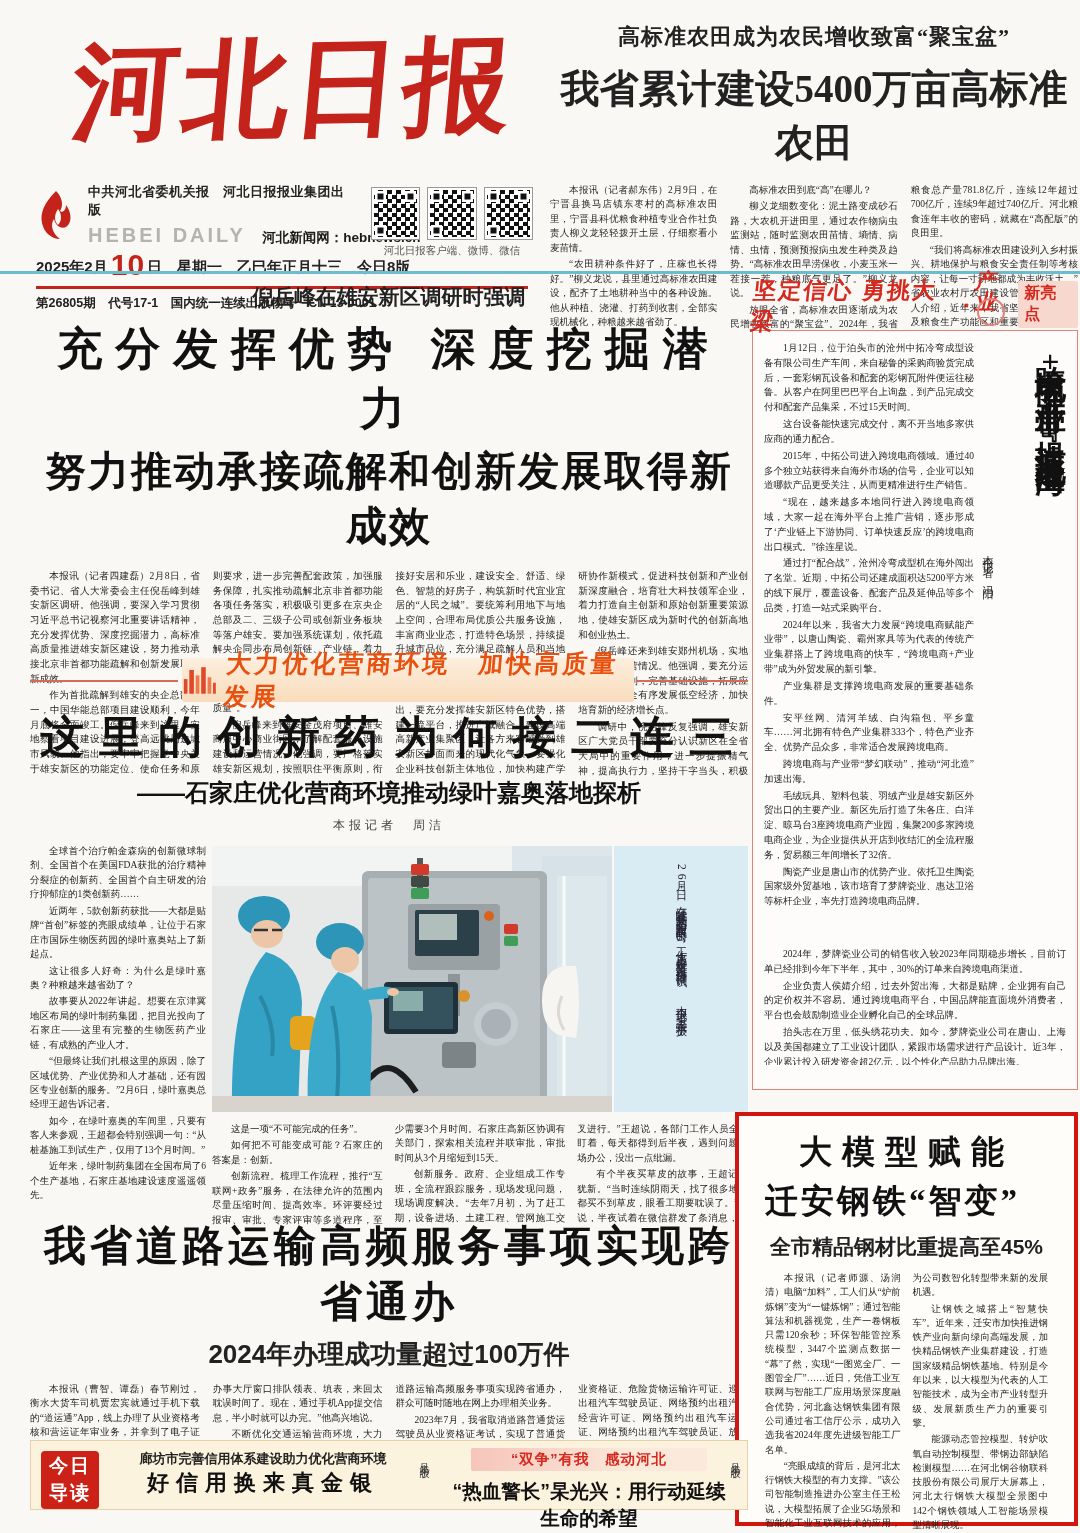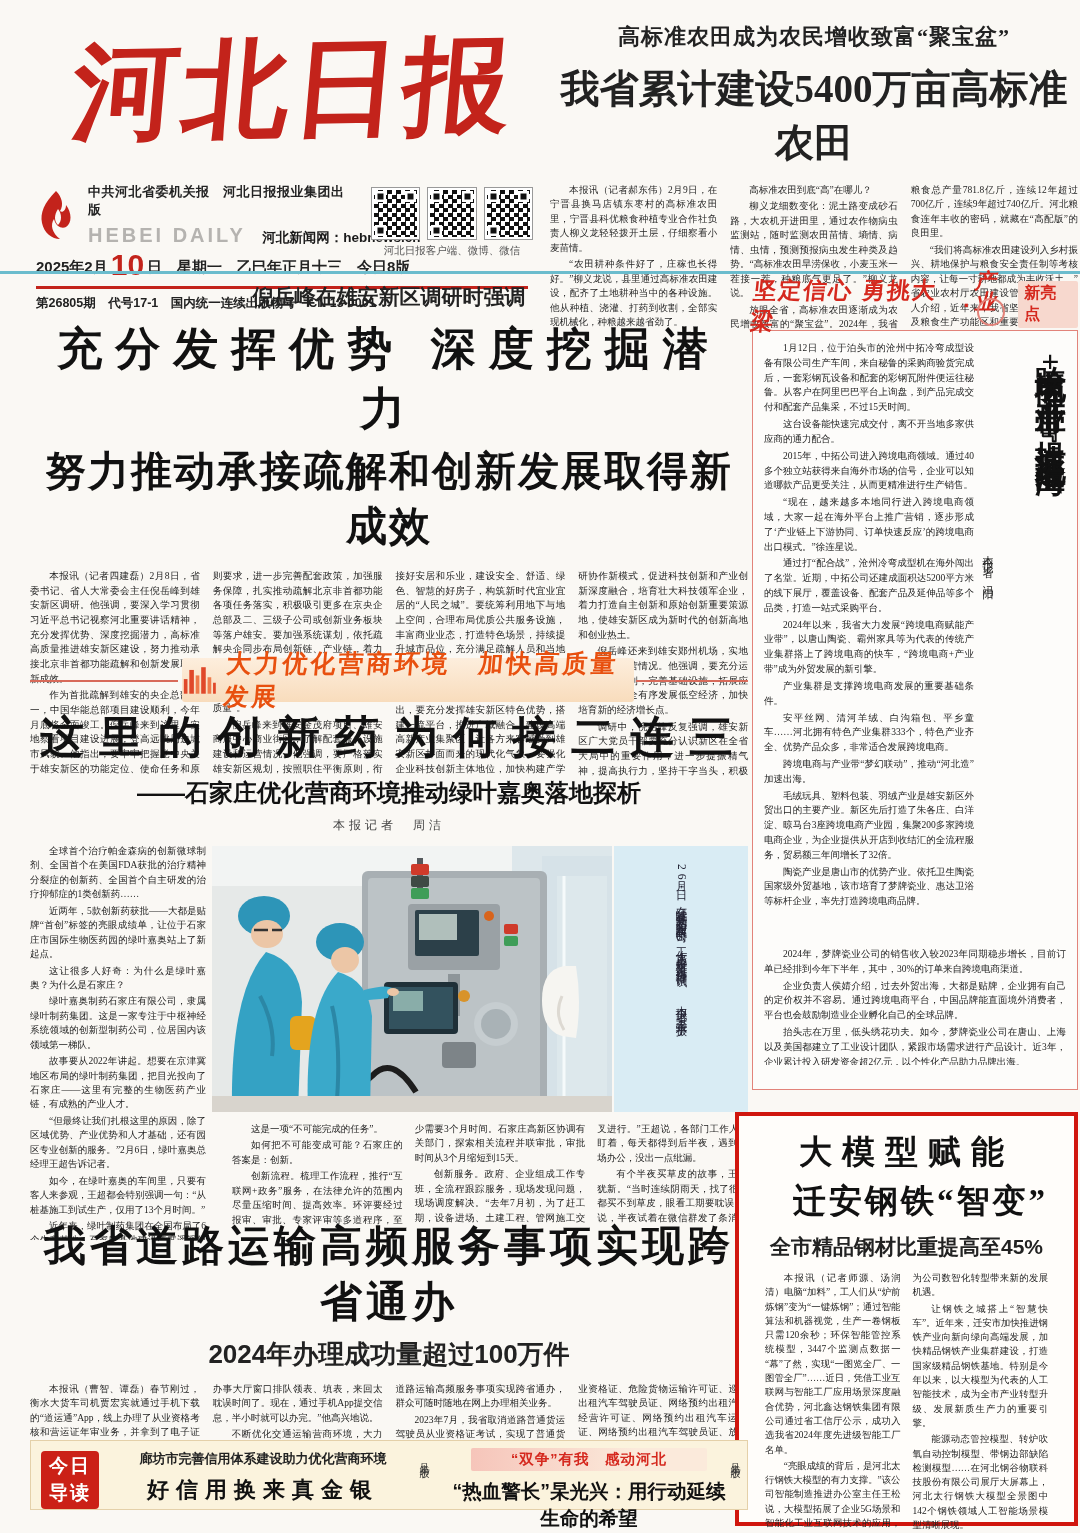--- a/index.html
+++ b/index.html
@@ -75,42 +75,42 @@
   .dr-by{font-size:12px;text-align:center;margin-top:8px;color:#444;letter-spacing:4px;}
   .dr-region{position:relative;margin-top:10px;height:396px;}
   .dr-left{position:absolute;left:0;top:0;width:176px;height:396px;font-size:9.5px;line-height:1.52;overflow:hidden;}
   .dr-photo{position:absolute;left:182px;top:2px;width:400px;height:266px;background:#dfe3e2;}
   .dr-cap{position:absolute;left:584px;top:2px;width:134px;height:266px;background:#d9ecf4;box-sizing:border-box;
           padding:18px 12px;display:flex;justify-content:center;}
   .dr-cap-inner{writing-mode:vertical-rl;font-family:"Liberation Serif","DejaVu Serif",serif;
                 font-size:11.5px;line-height:2.0;color:#223;letter-spacing:2px;}
   .dr-credit{margin-top:10px;}
   .dr-bottom{position:absolute;left:182px;top:278px;width:536px;height:116px;column-count:3;column-gap:12px;
-             font-size:9.5px;line-height:1.52;margin-left:20px;}
+             font-size:9.5px;line-height:1.52;}
   
   .transport{position:absolute;left:30px;top:1218px;width:718px;}
   .tr-head{font-size:42px;font-weight:800;text-align:center;letter-spacing:4px;color:#111;}
   .tr-sub{font-size:26px;font-weight:600;text-align:center;margin-top:7px;font-family:"Liberation Sans","DejaVu Sans",sans-serif;}
   .tr-body{margin-top:10px;height:108px;column-count:4;column-gap:13px;font-size:9.5px;line-height:1.5;}
   
   .steel{position:absolute;left:735px;top:1112px;width:343px;height:414px;box-sizing:border-box;
          border:4px solid #d0160e;background:#fffdfa;padding:14px 26px;}
   .st-h1{font-size:33px;font-weight:800;text-align:center;letter-spacing:10px;color:#111;}
-  .st-h2{font-size:33px;font-weight:800;text-align:right;letter-spacing:3px;margin-top:4px;color:#111;}
+  .st-h2{font-size:33px;font-weight:800;text-align:left;letter-spacing:3px;margin-top:4px;color:#111;}
   .st-sub{font-size:21px;font-weight:700;text-align:center;margin-top:9px;font-family:"Liberation Sans","DejaVu Sans",sans-serif;}
   .st-body{margin-top:10px;height:262px;column-count:2;column-gap:12px;font-size:9.4px;line-height:1.52;}
   
   .guide{position:absolute;left:30px;top:1440px;width:718px;height:70px;background:#fbf3dd;
          border:1px solid #e4d0a9;box-sizing:border-box;}
   .g-badge{position:absolute;left:10px;top:10px;width:58px;height:58px;background:#cb2117;border-radius:4px;
            color:#fff;font-weight:800;font-size:19px;line-height:1.4;display:flex;flex-direction:column;
            align-items:center;justify-content:center;letter-spacing:2px;}
   .g-item1{position:absolute;left:84px;top:9px;width:296px;text-align:center;}
   .g1-kick{font-size:13px;font-weight:700;color:#222;}
-  .g1-head{font-size:22px;font-weight:800;letter-spacing:7px;margin-top:7px;color:#111;}
+  .g1-head{font-size:22px;font-weight:800;letter-spacing:7px;color:#111;}
   .g-note{position:absolute;writing-mode:vertical-rl;font-size:10px;color:#333;letter-spacing:2px;top:14px;}
   .g-note.n1{left:386px;} .g-note.n2{right:5px;}
   .g-item2{position:absolute;left:420px;top:7px;width:276px;text-align:center;}
   .g2-banner{width:236px;height:23px;margin:0 auto;background:linear-gradient(90deg,#f6c5ba,#fbeadb 70%);
              display:flex;align-items:center;justify-content:center;border-radius:2px;}
   .g2-banner span{font-size:14.5px;font-weight:900;color:#d5281e;letter-spacing:1px;}
   .g2-head{font-size:19.5px;font-weight:800;margin-top:7px;color:#111;letter-spacing:0px;}
 </style>
 </head>
 <body>
@@ -244,22 +244,21 @@
   </div>
 
   <div class="drug">
     <div class="dr-head serif">这里的创新药为何接二连三</div>
     <div class="dr-sub">——石家庄优化营商环境推动绿叶嘉奥落地探析</div>
     <div class="dr-by serif">本报记者　周洁</div>
     <div class="dr-region">
       <div class="dr-left serif">
           <p class="para">全球首个治疗帕金森病的创新微球制剂、全国首个在美国FDA获批的治疗精神分裂症的创新药、全国首个自主研发的治疗抑郁症的1类创新药……</p>
           <p class="para">近两年，5款创新药获批——大都是贴牌“首创”标签的亮眼成绩单，让位于石家庄市国际生物医药园的绿叶嘉奥站上了新起点。</p>
-          <p class="para">这让很多人好奇：为什么是绿叶嘉奥？为什么是石家庄？</p>
-          <p class="para">绿叶嘉奥制药石家庄有限公司，隶属绿叶制药集团。这是一家专注于中枢神经系统领域的创新型制药公司，位居国内该领域第一梯队。</p>
+          <p class="para">这让很多人好奇：为什么是绿叶嘉奥？种粮越来越省劲了？</p>
           <p class="para">故事要从2022年讲起。想要在京津冀地区布局的绿叶制药集团，把目光投向了石家庄——这里有完整的生物医药产业链，有成熟的产业人才。</p>
           <p class="para">“但最终让我们扎根这里的原因，除了区域优势、产业优势和人才基础，还有园区专业创新的服务。”2月6日，绿叶嘉奥总经理王超告诉记者。</p>
           <p class="para">如今，在绿叶嘉奥的车间里，只要有客人来参观，王超都会特别强调一句：“从桩基施工到试生产，仅用了13个月时间。”</p>
           <p class="para">近年来，绿叶制药集团在全国布局了6个生产基地，石家庄基地建设速度遥遥领先。</p>
         </div>
 
       <div class="dr-photo">
         <svg width="400" height="266" viewBox="0 0 400 266">
           <rect width="400" height="266" fill="#e6e9e8"></rect>
           <rect x="0" y="0" width="400" height="40" fill="#f2f4f3"></rect>

